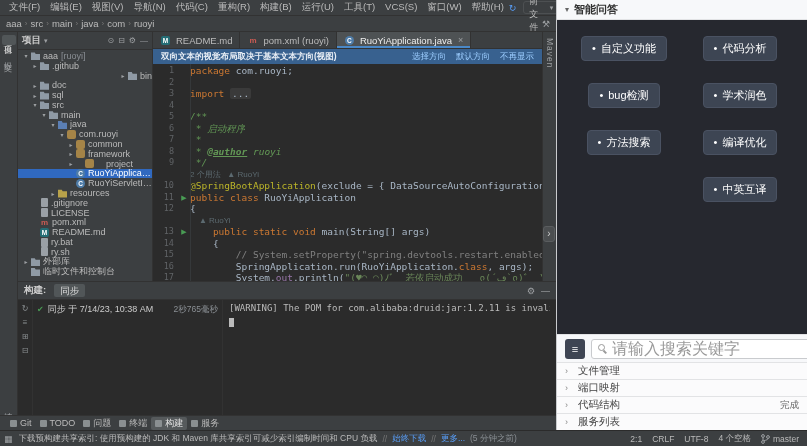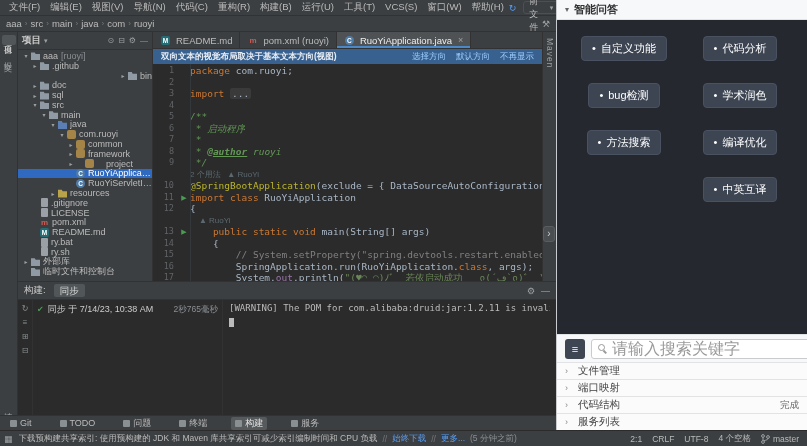--- a/index.html
+++ b/index.html
@@ -95,36 +95,36 @@
   .tk-fold{background:#3a3a3a;color:#a9b7c6;border-radius:2px;padding:0 2px;}
   .tk-inlay{color:#5c6a70;font-size:8px;font-family:"Liberation Sans","DejaVu Sans",sans-serif;}
 
   .right-strip{width:14px;flex:none;background:#3c3f41;border-left:1px solid #323232;display:flex;flex-direction:column;align-items:center;padding:6px 0;}
   .v-label{writing-mode:vertical-rl;font-size:8.5px;color:#9da0a3;letter-spacing:1px;cursor:default;}
   .v-label.bottom{margin-top:auto;}
 
   
   .build-panel{height:134px;flex:none;display:flex;flex-direction:column;background:#2b2b2b;border-top:1px solid #323232;}
   .bp-header{height:18px;flex:none;display:flex;align-items:center;gap:8px;padding:0 6px;background:#3c3f41;border-bottom:1px solid #323232;font-size:9.5px;color:#ccc;}
-  .bp-title{font-weight:normal;}
+  .bp-title{font-weight:bold;}
   .bp-tab{color:#ddd;background:#515658;border-radius:2px;padding:0 6px;line-height:13px;}
   .bp-icons{margin-left:auto;display:flex;gap:6px;font-size:9px;color:#9da0a3;}
   .bp-body{flex:1;display:flex;min-height:0;}
   .bp-iconcol{width:15px;flex:none;border-right:1px solid #323232;display:flex;flex-direction:column;align-items:center;gap:5px;padding-top:4px;font-size:8px;color:#8a8f91;}
   .bp-left{width:190px;flex:none;border-right:1px solid #323232;padding:3px 4px;}
   .bp-entry{display:flex;align-items:center;gap:4px;font-size:9px;color:#ccc;white-space:nowrap;}
   .bp-check{color:#499c54;font-size:8px;}
   .bp-duration{margin-left:auto;color:#8a8f94;font-size:8.5px;}
   .bp-console{flex:1;padding:3px 6px;min-width:0;overflow:hidden;}
   .console-line{font-size:9px;color:#bbbbbb;font-family:"DejaVu Sans Mono","Liberation Mono",monospace;white-space:nowrap;overflow:hidden;}
   .console-caret{display:inline-block;width:5px;height:9px;background:#bbb;margin-top:1px;}
 
   
   .bottom-strip{height:15px;flex:none;background:#3c3f41;border-top:1px solid #323232;display:flex;align-items:center;padding:0 6px;}
-  .bb-items{display:flex;gap:20px;align-items:center;}
+  .bb-items{display:flex;gap:0;align-items:center;}
   .bb-item{display:flex;align-items:center;gap:3px;font-size:9px;color:#bbb;padding:0 4px;border-radius:2px;height:13px;cursor:default;}
   .bb-item.active{background:#565a5c;color:#e6e6e6;}
   .bb-ico{width:7px;height:7px;background:#8a8f91;border-radius:1px;display:inline-block;}
 
   
   .statusbar{position:absolute;left:0;bottom:0;width:807px;height:16px;background:#3c3f41;border-top:1px solid #2b2b2b;display:flex;align-items:center;padding:0 8px 0 4px;gap:6px;z-index:6;}
   .st-ico{color:#9da0a3;font-size:9px;}
   .st-left{flex:1;min-width:0;display:flex;align-items:center;gap:5px;overflow:hidden;white-space:nowrap;}
   .st-msg{font-size:8.5px;color:#bbb;}
   .st-actions{display:flex;gap:5px;align-items:center;}
@@ -437,21 +437,21 @@
                   <span class="code-text tk-inlay">2 个用法   ▲ RuoYi</span>
                 </div>
                 <div class="code-row">
                   <span class="gut">10</span>
                   <span class="mark"></span>
                   <span class="code-text"><span class="tk-a">@SpringBootApplication</span><span class="tk-d">(exclude = { DataSourceAutoConfiguration.</span></span>
                 </div>
                 <div class="code-row">
                   <span class="gut">11</span>
                   <span class="mark">▶</span>
-                  <span class="code-text"><span class="tk-k">import class </span><span class="tk-d">RuoYiApplication</span></span>
+                  <span class="code-text"><span class="tk-k">public class </span><span class="tk-d">RuoYiApplication</span></span>
                 </div>
                 <div class="code-row">
                   <span class="gut">12</span>
                   <span class="mark"></span>
                   <span class="code-text"><span class="tk-d">{</span></span>
                 </div>
                 <div class="code-row inlay-row">
                   <span class="gut"></span>
                   <span class="mark"></span>
                   <span class="code-text tk-inlay">    ▲ RuoYi</span>

